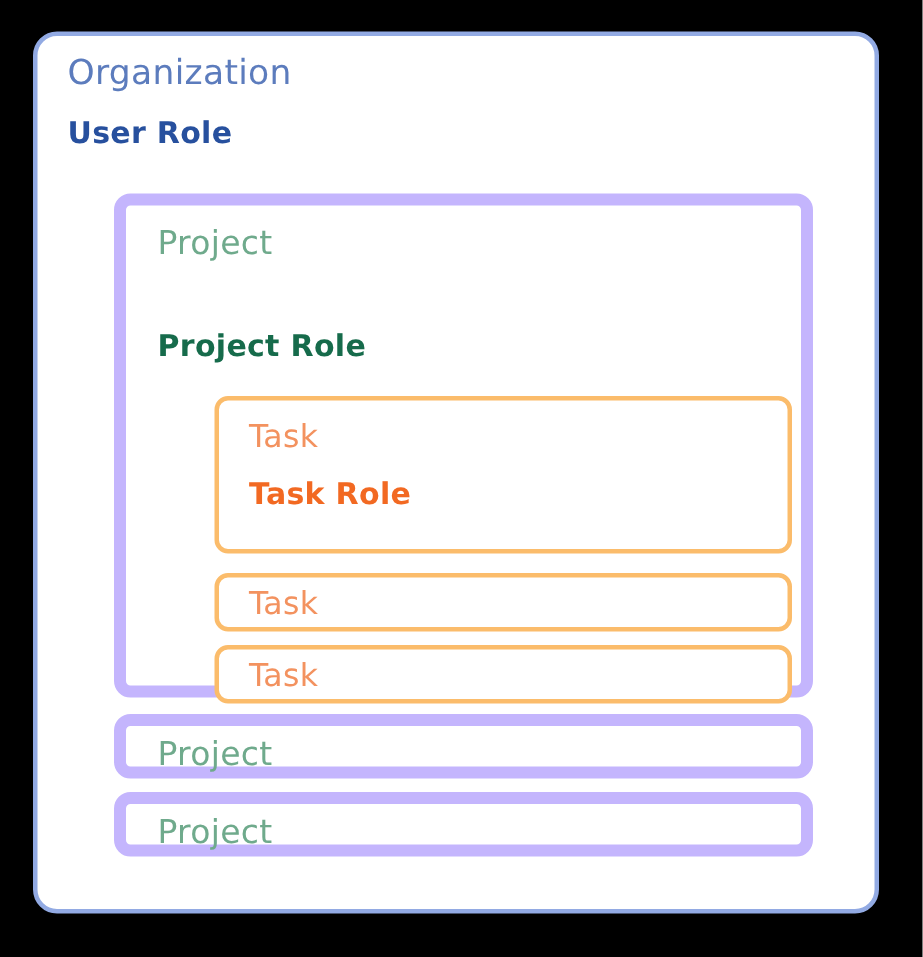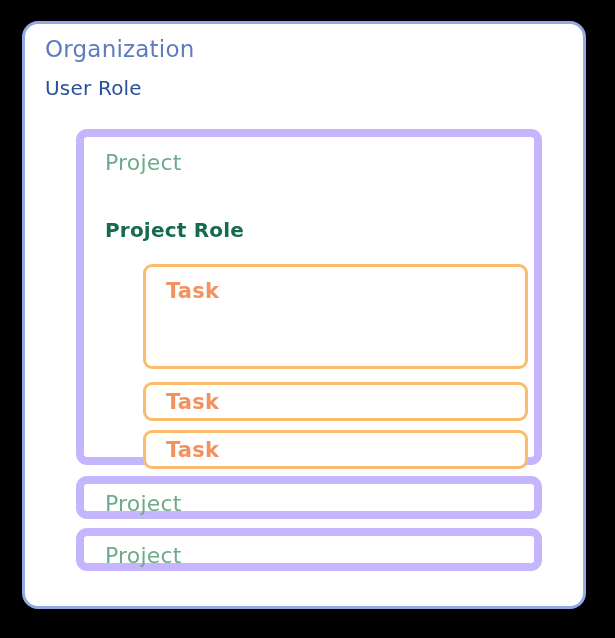--- a/index.html
+++ b/index.html
@@ -44,21 +44,21 @@
     color: #5c7cbd;
     letter-spacing: 0.2px;
     white-space: nowrap;
   }
 
   .org-role {
     position: absolute;
     left: 20px;
     top: 52px;
     font-size: 20px;
-    font-weight: 400;
+    font-weight: 700;
     color: #27509e;
     letter-spacing: 0.2px;
     white-space: nowrap;
   }
 
   
   .project-box {
     position: absolute;
     box-sizing: border-box;
     border: 8px solid #c4b5fd;
@@ -142,21 +142,21 @@
     top: 293px;
     width: 385px;
     height: 39px;
   }
 
   .task-label {
     position: absolute;
     left: 20px;
     top: 12px;
     font-size: 21px;
-    font-weight: 700;
+    font-weight: 400;
     color: #f3925f;
     letter-spacing: 0.2px;
     white-space: nowrap;
   }
 
   .task-pill .task-label {
     top: 5px;
   }
 
   .task-role {
@@ -184,20 +184,21 @@
     <div class="project-box project-main">
 
       <div class="project-label">Project</div>
 
       <div class="project-role">Project Role</div>
 
       <div class="task-box task-main">
 
         <div class="task-label">Task</div>
 
+        <div class="task-role">Task Role</div>
       </div>
 
       <div class="task-box task-pill task-pill-1">
         <div class="task-label">Task</div>
       </div>
 
       <div class="task-box task-pill task-pill-2">
         <div class="task-label">Task</div>
       </div>
 

